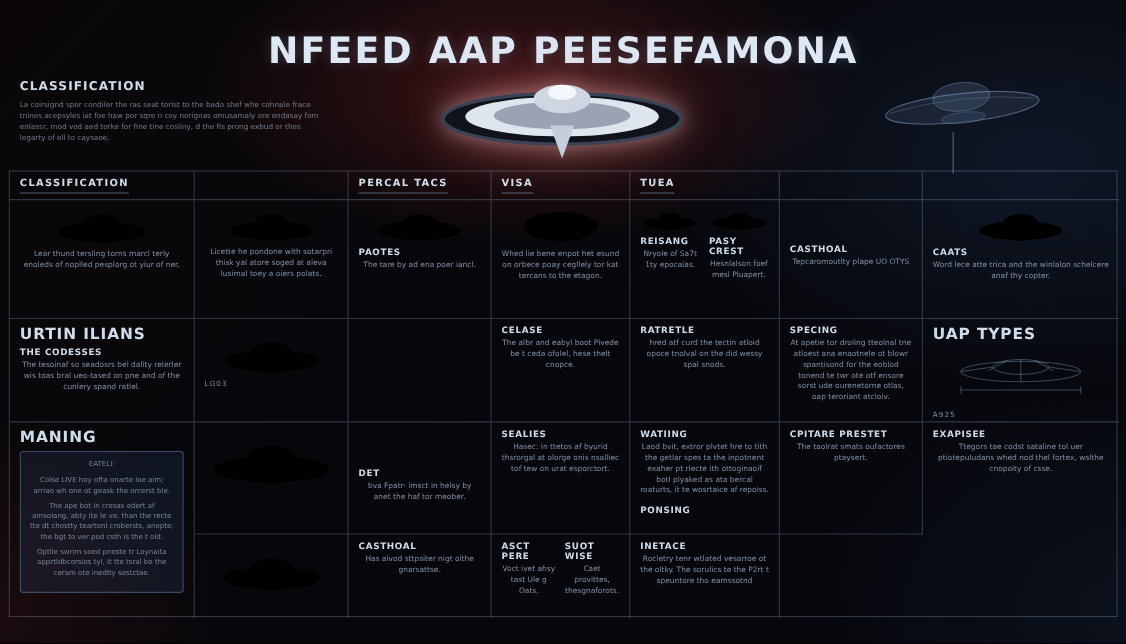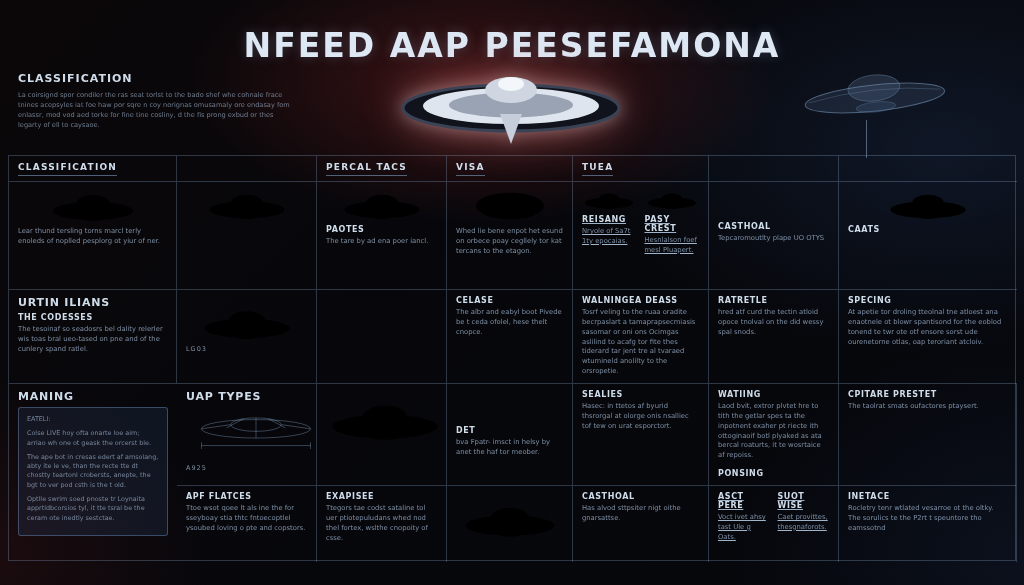--- a/index.html
+++ b/index.html
@@ -38,26 +38,26 @@
     border:1px solid var(--line);
     box-sizing:border-box;
   }
   .cell{border-right:1px solid var(--line);border-bottom:1px solid var(--line);
     padding:6px 9px;box-sizing:border-box;overflow:hidden;}
   .cell:nth-child(7n){border-right:none;}
   .hdr{display:flex;align-items:center;}
   .hdr span{font-size:9px;font-weight:bold;letter-spacing:1.2px;color:var(--hd);
     border-bottom:1px solid rgba(150,185,225,.5);padding-bottom:3px;}
   .h{font-size:8px;font-weight:bold;letter-spacing:.6px;color:var(--hd);margin-bottom:3px;}
-  .h2{font-size:11px;font-weight:bold;letter-spacing:.8px;color:var(--hd);margin-bottom:4px;}
-  .b{font-size:6.8px;line-height:1.45;color:var(--txt);}
+  .h2{font-size:14px;font-weight:bold;letter-spacing:.8px;color:var(--hd);margin-bottom:4px;}
+  .b{font-size:6.8px;line-height:1.45;color:var(--txt);text-align:center;}
   .cap{font-size:6.5px;color:var(--txt);text-align:left;margin-top:2px;letter-spacing:1px;}
   .csvg{display:block;margin:2px auto 5px auto;}
   .two{display:flex;gap:8px;}
-  .two>div{flex:1;text-decoration:underline;}
+  .two>div{flex:1;}
   .panel{
     margin-top:4px;background:rgba(45,75,115,.22);border:1px solid rgba(120,160,210,.40);
     border-radius:3px;padding:7px 8px;
   }
   .panel .b{font-size:6.4px;margin-bottom:5px;opacity:.9;}
   
   .sc .body{fill:rgba(98,130,170,.20);stroke:rgba(150,185,225,.55);stroke-width:1;}
   .sc .dome{fill:rgba(120,150,190,.24);stroke:rgba(150,185,225,.45);stroke-width:.8;}
   .sc .hub{fill:rgba(70,95,130,.35);stroke:rgba(150,185,225,.35);stroke-width:.7;}
   .sc .ln{fill:none;stroke:rgba(150,185,225,.35);stroke-width:.7;}
@@ -133,20 +133,21 @@
     <div class="cell">
       <svg class="sc csvg" width="96" height="32" viewBox="0 0 90 32">
           <use href="#saucer-side"></use>
         </svg>
       <div class="b">Lear thund tersling torns marcl terly enoleds of noplled pesplorg ot yiur of ner.</div>
     </div>
     <div class="cell">
       <svg class="sc csvg" width="86" height="30" viewBox="0 0 90 32">
           <use href="#saucer-side"></use>
         </svg>
+      <div class="b">Licette he pondone with sotarpri thisk yal atore soged at aleva lusimal toey a oiers polats.</div>
     </div>
     <div class="cell">
       <svg class="sc csvg" width="86" height="30" viewBox="0 0 90 32">
           <use href="#saucer-side"></use>
         </svg>
       <div class="h">PAOTES</div>
       <div class="b">The tare by ad ena poer iancl.</div>
     </div>
     <div class="cell">
       <svg class="sc csvg" width="82" height="32" viewBox="0 0 90 36">
@@ -174,41 +175,38 @@
     </div>
     <div class="cell" style="padding-top:40px;">
       <div class="h">CASTHOAL</div>
       <div class="b">Tepcaromoutlty plape UO OTYS</div>
     </div>
     <div class="cell">
       <svg class="sc csvg" width="96" height="30" viewBox="0 0 90 32">
           <use href="#saucer-side"></use>
         </svg>
       <div class="h">CAATS</div>
+      <div class="b">Word lece atte trica and the winlalon schelcere anaf thy copter.</div>
     </div>
 
     <div class="cell">
       <div class="h2">URTIN ILIANS</div>
       <div class="h">THE CODESSES</div>
       <div class="b">The tesoinaf so seadosrs bel dality relerler wis toas bral ueo-tased on pne and of the cunlery spand ratlel.</div>
     </div>
     <div class="cell" style="padding-top:14px;">
       <svg class="sc csvg" width="96" height="34" viewBox="0 0 90 32">
           <use href="#saucer-side"></use>
         </svg>
       <div class="cap">LG03</div>
     </div>
     <div class="cell"></div>
     <div class="cell">
       <div class="h">CELASE</div>
       <div class="b">The albr and eabyl boot Pivede be t ceda ofolel, hese thelt cnopce.</div>
-    </div>
-    <div class="cell">
-      <div class="h">WALNINGEA DEASS</div>
-      <div class="b">Tosrf veling to the ruaa oradite becrpaslart a tamaprapsecmiasis sasomar or oni ons Ocimgas aslilind to acafg tor fite thes tiderard tar jent tre al tvaraed wtumineld anolilty to the orsropetie.</div>
     </div>
     <div class="cell">
       <div class="h">RATRETLE</div>
       <div class="b">hred atf curd the tectin atloid opoce tnolval on the did wessy spal snods.</div>
     </div>
     <div class="cell">
       <div class="h">SPECING</div>
       <div class="b">At apetie tor droling tteolnal tne atloest ana enaotnele ot blowr spantisond for the eoblod tonend te twr ote otf ensore sorst ude ourenetorne otlas, oap teroriant atcloiv.</div>
     </div>
 
@@ -250,24 +248,20 @@
       <div class="h2">MANING</div>
       <div class="panel">
         <div class="b">EATELI:</div>
         <div class="b">Colse LIVE hoy ofta onarte loe aim; arriao wh one ot geask the orcerst ble.</div>
         <div class="b">The ape bot in cresas edert af amsolang, abty ite le ve, than the recte tte dt chostty teartonl crobersts, anepte, the bgt to ver pod csth is the t old.</div>
         <div class="b">Optlle swrim soed pnoste tr Loynaita apprtldbcorsios tyl, it tte tsral be the ceram ote inedtly sestctae.</div>
       </div>
     </div>
 
     <div class="cell" style="border-bottom:none;">
-      <div class="h">APF FLATCES</div>
-      <div class="b">Ttoe wsot qoee lt als ine the for sseyboay stia thtc fntoecoptlel ysoubed loving o pte and copstors.</div>
-    </div>
-    <div class="cell" style="border-bottom:none;">
       <div class="h">EXAPISEE</div>
       <div class="b">Ttegors tae codst sataline tol uer ptiotepuludans whed nod thel fortex, wslthe cnopoity of csse.</div>
     </div>
     <div class="cell" style="border-bottom:none;padding-top:14px;">
       <svg class="sc csvg" width="100" height="36" viewBox="0 0 90 32">
           <use href="#saucer-side"></use>
         </svg>
     </div>
     <div class="cell" style="border-bottom:none;">
       <div class="h">CASTHOAL</div>

